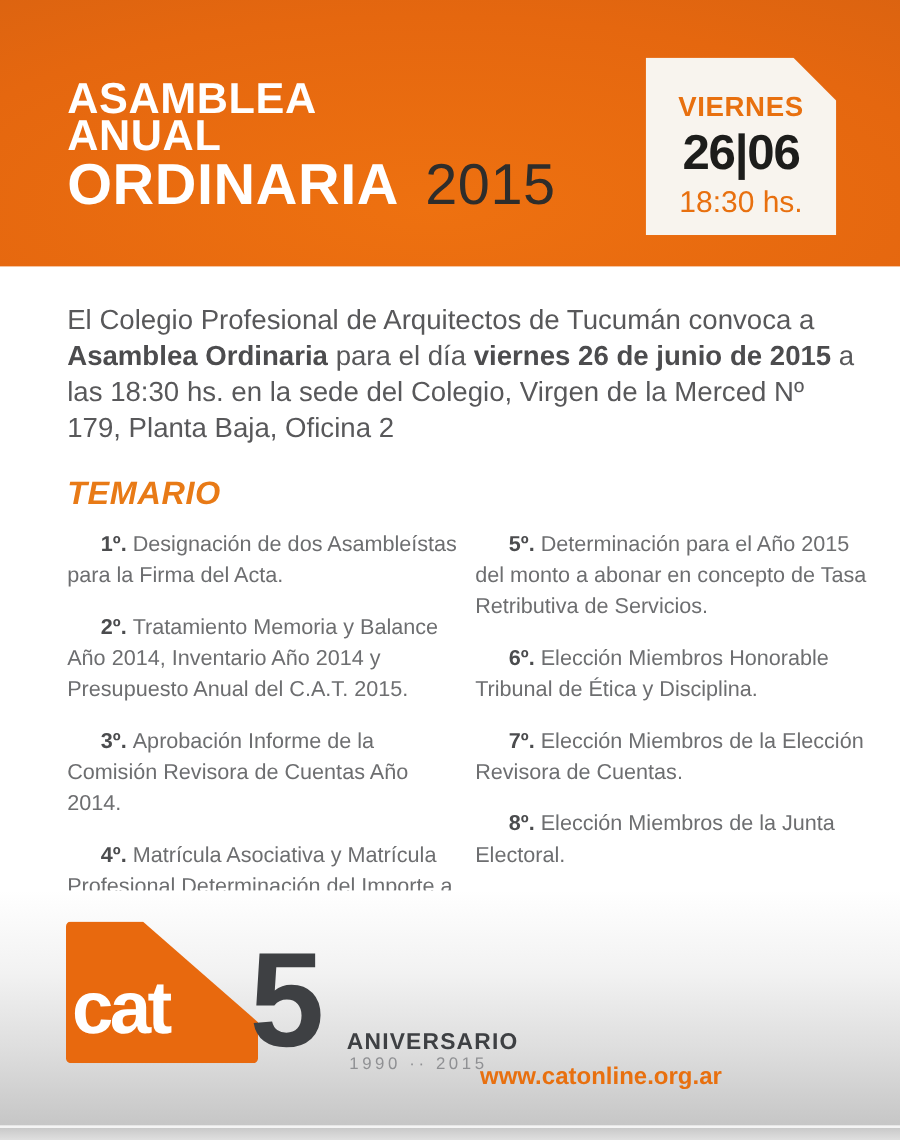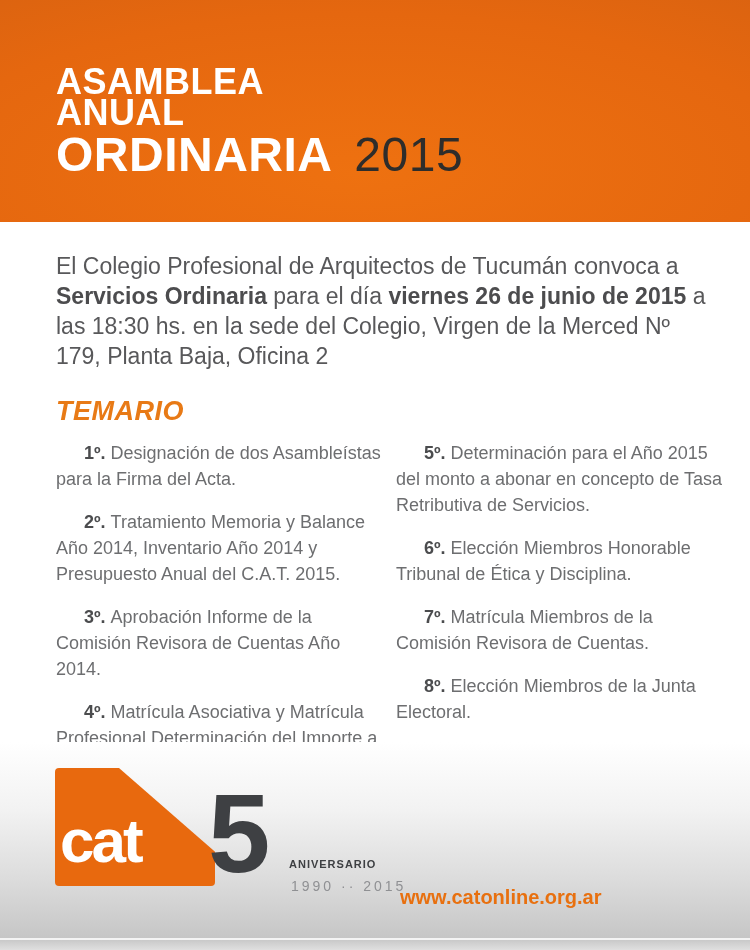--- a/index.html
+++ b/index.html
@@ -137,21 +137,21 @@
     left: 153px; top: 26px;
     font-size: 112px;
     font-weight: bold;
     color: #3e4043;
     line-height: 0.82;
     letter-spacing: -2px;
   }
   .logo-anniversary {
     position: absolute;
     left: 234px; top: 96px;
-    font-size: 11px;
+    font-size: 19px;
     font-weight: bold;
     color: #3e4043;
     letter-spacing: 1px;
     white-space: nowrap;
   }
   .logo-years {
     position: absolute;
     left: 236px; top: 116px;
     font-size: 14px;
     color: #8f9093;
@@ -215,37 +215,42 @@
   <div class="header">
     <div class="title-block">
       <div class="title-line1">ASAMBLEA</div>
       <div class="title-line2">ANUAL</div>
       <div class="title-line3">
         <span class="t-bold">ORDINARIA</span>
         <span class="t-year">2015</span>
       </div>
     </div>
 
+    <div class="badge">
+      <div class="badge-day">VIERNES</div>
+      <div class="badge-date">26|06</div>
+      <div class="badge-time">18:30 hs.</div>
+    </div>
   </div>
 
-  <p class="intro"><span>El Colegio Profesional de Arquitectos de Tucumán convoca a </span><b>Servicios Ordinaria</b><span> para el día </span><b>viernes 26 de junio de 2015</b><span> a las 18:30 hs. en la sede del Colegio, Virgen de la Merced Nº 179, Planta Baja, Oficina 2</span></p>
+  <p class="intro"><span>El Colegio Profesional de Arquitectos de Tucumán convoca a </span><b>Asamblea Ordinaria</b><span> para el día </span><b>viernes 26 de junio de 2015</b><span> a las 18:30 hs. en la sede del Colegio, Virgen de la Merced Nº 179, Planta Baja, Oficina 2</span></p>
 
   <div class="temario-heading">TEMARIO</div>
 
   <div class="columns">
     <div class="col-left">
       <p class="temario-item"><span class="num">1º.</span><span>Designación de dos Asambleístas para la Firma del Acta.</span></p>
       <p class="temario-item"><span class="num">2º.</span><span>Tratamiento Memoria y Balance Año 2014, Inventario Año 2014 y Presupuesto Anual del C.A.T. 2015.</span></p>
       <p class="temario-item"><span class="num">3º.</span><span>Aprobación Informe de la Comisión Revisora de Cuentas Año 2014.</span></p>
       <p class="temario-item"><span class="num">4º.</span><span>Matrícula Asociativa y Matrícula Profesional Determinación del Importe a pagar en concepto de dichas Matrículas.</span></p>
     </div>
     <div class="col-right">
       <p class="temario-item"><span class="num">5º.</span><span>Determinación para el Año 2015 del monto a abonar en concepto de Tasa Retributiva de Servicios.</span></p>
       <p class="temario-item"><span class="num">6º.</span><span>Elección Miembros Honorable Tribunal de Ética y Disciplina.</span></p>
-      <p class="temario-item"><span class="num">7º.</span><span>Matrícula Miembros de la Comisión Revisora de Cuentas.</span></p>
+      <p class="temario-item"><span class="num">7º.</span><span>Elección Miembros de la Elección Revisora de Cuentas.</span></p>
       <p class="temario-item"><span class="num">8º.</span><span>Elección Miembros de la Junta Electoral.</span></p>
       <p class="temario-item"><span class="num">9º.</span><span>Informar a los Asociados del estado del trámite de la Reforma Ley.</span></p>
     </div>
   </div>
 
   <div class="footer">
 
     <div class="logo">
       <div class="logo-shape"></div>
       <div class="logo-five">5</div>

